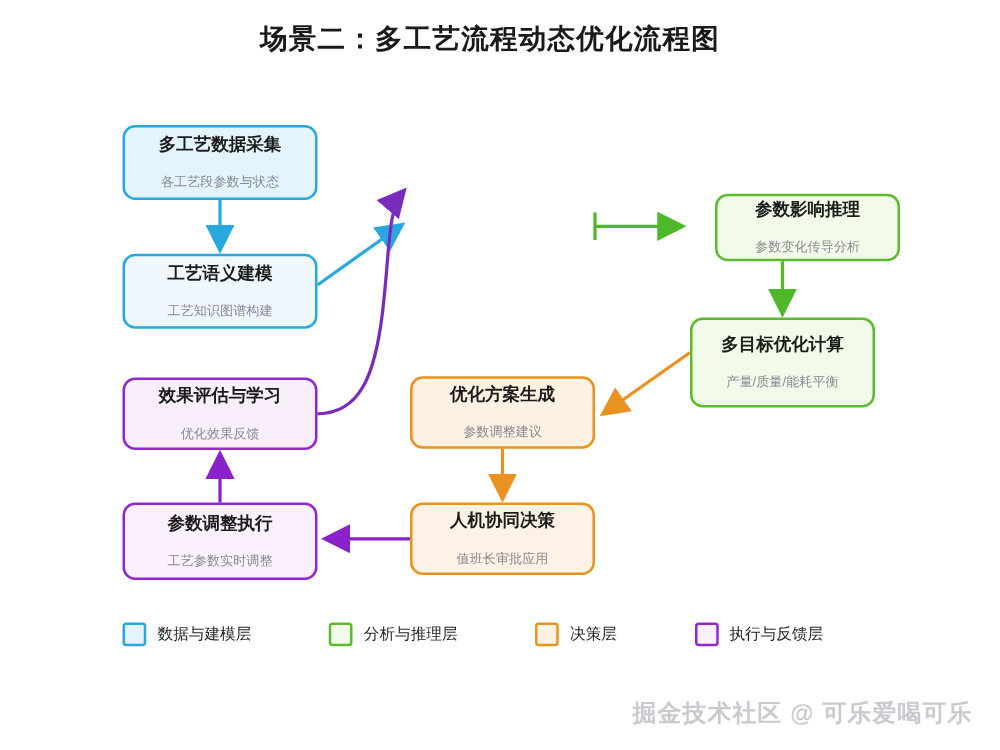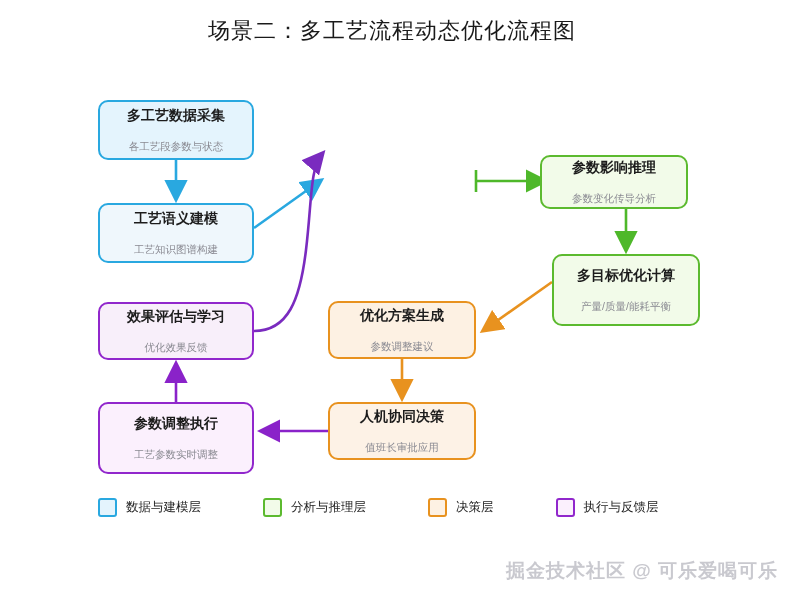--- a/index.html
+++ b/index.html
@@ -8,21 +8,21 @@
     background:#fff;
     font-family:"Liberation Sans","DejaVu Sans",sans-serif;
     overflow:hidden;
     position:relative;
   }
   #canvas { position:relative; width:800px; height:600px; }
 
   .title {
     position:absolute; top:16px; left:0; width:784px;
     text-align:center;
-    font-size:22px; font-weight:400; color:#1a1a1a;
+    font-size:22px; font-weight:700; color:#1a1a1a;
     letter-spacing:1px;
   }
 
   svg.wires { position:absolute; top:0; left:0; width:800px; height:600px; }
 
   .node {
     position:absolute;
     border-radius:10px;
     border-width:2px; border-style:solid;
     display:flex; flex-direction:column;
@@ -96,41 +96,41 @@
     <div class="n-title">多工艺数据采集</div>
     <div class="n-sub">各工艺段参数与状态</div>
   </div>
 
   <div class="node" style="left:98px; top:203px; width:156px; height:60px; border-color:#29a8e0; background:#eff7fc;">
     <div class="n-title">工艺语义建模</div>
     <div class="n-sub">工艺知识图谱构建</div>
   </div>
 
 
-  <div class="node" style="left:540px; top:155px; width:148px; height:54px; border-color:#5cba2f; background:#f2fbe9;">
+  <div class="node" style="left:572px; top:155px; width:148px; height:54px; border-color:#5cba2f; background:#f2fbe9;">
     <div class="n-title">参数影响推理</div>
     <div class="n-sub">参数变化传导分析</div>
   </div>
 
   <div class="node" style="left:552px; top:254px; width:148px; height:72px; border-color:#5cba2f; background:#f2fbe9;">
     <div class="n-title">多目标优化计算</div>
     <div class="n-sub">产量/质量/能耗平衡</div>
   </div>
 
   <div class="node" style="left:328px; top:301px; width:148px; height:58px; border-color:#e8921f; background:#fdf1e3;">
     <div class="n-title">优化方案生成</div>
     <div class="n-sub">参数调整建议</div>
   </div>
 
   <div class="node" style="left:328px; top:402px; width:148px; height:58px; border-color:#e8921f; background:#fdf2e6;">
     <div class="n-title">人机协同决策</div>
     <div class="n-sub">值班长审批应用</div>
   </div>
 
-  <div class="node" style="left:98px; top:402px; width:156px; height:72px; border-color:#9127cc; background:#fbf0fd;">
+  <div class="node" style="left:98px; top:402px; width:156px; height:62px; border-color:#9127cc; background:#fbf0fd;">
     <div class="n-title">参数调整执行</div>
     <div class="n-sub">工艺参数实时调整</div>
   </div>
 
   <div class="node" style="left:98px; top:302px; width:156px; height:58px; border-color:#9127cc; background:#f8effa;">
     <div class="n-title">效果评估与学习</div>
     <div class="n-sub">优化效果反馈</div>
   </div>
 
   <div class="legend">

